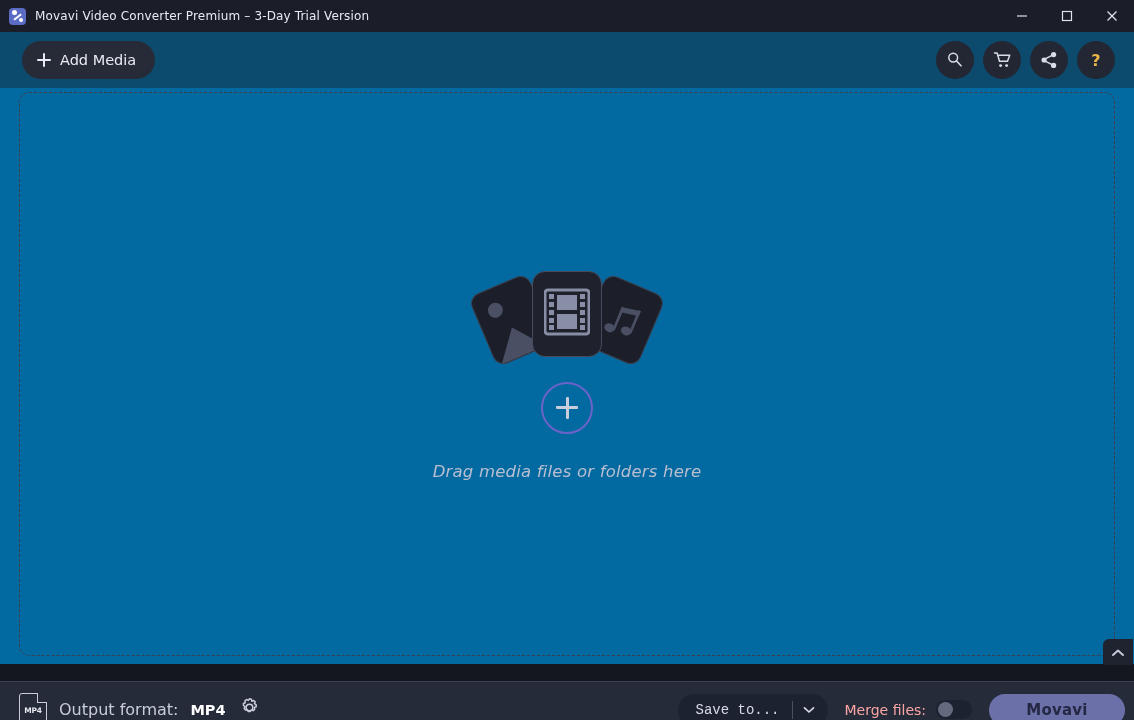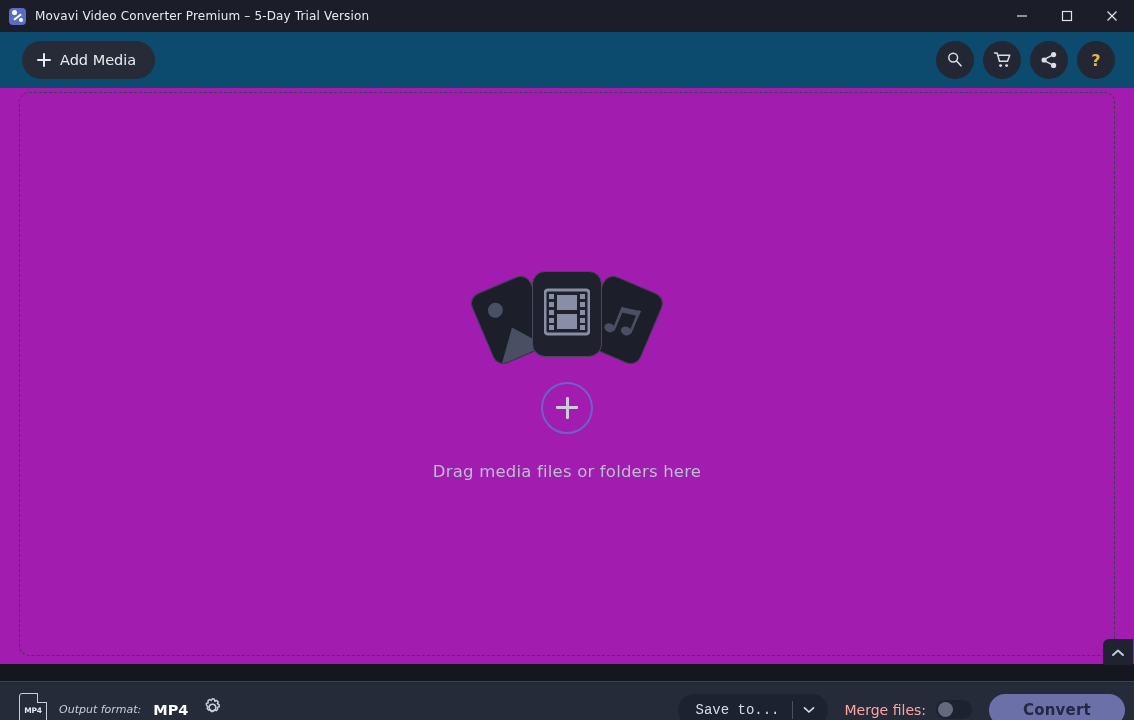--- a/index.html
+++ b/index.html
@@ -84,21 +84,22 @@
     display: flex; align-items: center; justify-content: center;
     cursor: pointer;
   }
   .round-btn svg { display: block; }
 
   
   .canvas {
     position: relative;
     height: calc(720px - 32px - 56px - 56px);
     padding: 4px 19px 8px 19px;
-    background: #a21caf;
+    background: #0369a1;
+    font-style: italic;
   }
   .dropzone {
     width: 100%; height: 100%;
     border: 1.5px dashed #3a3f4d;
     border-radius: 10px;
     display: flex; flex-direction: column;
     align-items: center; justify-content: center;
     position: relative;
   }
   .media-graphic {
@@ -195,21 +196,21 @@
     content: ""; position: absolute; right: -1px; top: -1px;
     width: 9px; height: 9px;
     background: #262b3a;
     border-left: 1.5px solid #c9cddb;
     border-bottom: 1.5px solid #c9cddb;
   }
   .file-icon .ftxt {
     font-size: 7.5px; font-weight: bold; color: #e6e9f2;
     letter-spacing: -.2px; margin-top: 2px;
   }
-  .fmt-label { font-size: 11px; color: #c8cdda; font-style: italic; }
+  .fmt-label { font-size: 16px; color: #c8cdda; }
   .fmt-value { font-size: 14.5px; color: #ffffff; font-weight: bold; }
   .gear-btn {
     width: 24px; height: 24px; display: flex;
     align-items: center; justify-content: center; cursor: pointer;
   }
   .bb-spacer { flex: 1; }
   .bb-right { display: flex; align-items: center; gap: 17px; }
   .saveto {
     height: 32px; border-radius: 16px; background: #1d2230;
     display: flex; align-items: center;
@@ -240,21 +241,21 @@
 </style>
 </head>
 <body>
 
 <div class="titlebar">
   <div class="tb-icon">
     <span class="bar"></span>
       <span class="d1"></span>
       <span class="d2"></span>
   </div>
-  <div class="tb-title">Movavi Video Converter Premium – 5-Day Trial Version</div>
+  <div class="tb-title">Movavi Video Converter Premium – 3-Day Trial Version</div>
   <div class="winbtns">
     <div class="winbtn">
       <svg width="12" height="12" viewBox="0 0 12 12">
           <line x1="1" y1="6" x2="11" y2="6" stroke="currentColor" stroke-width="1.2"></line>
         </svg>
     </div>
     <div class="winbtn">
       <svg width="12" height="12" viewBox="0 0 12 12">
           <rect x="1.5" y="1.5" width="9" height="9" fill="none" stroke="currentColor" stroke-width="1.2"></rect>
         </svg>
@@ -417,17 +418,17 @@
     </div>
 
     <div class="merge-group">
       <span class="merge-label">Merge files:</span>
       <span class="toggle">
         <span class="knob"></span>
       </span>
     </div>
 
     <div class="convert-btn">
-      <span>Convert</span>
+      <span>Movavi</span>
     </div>
 
   </div>
 </div>
 
 </body></html>

